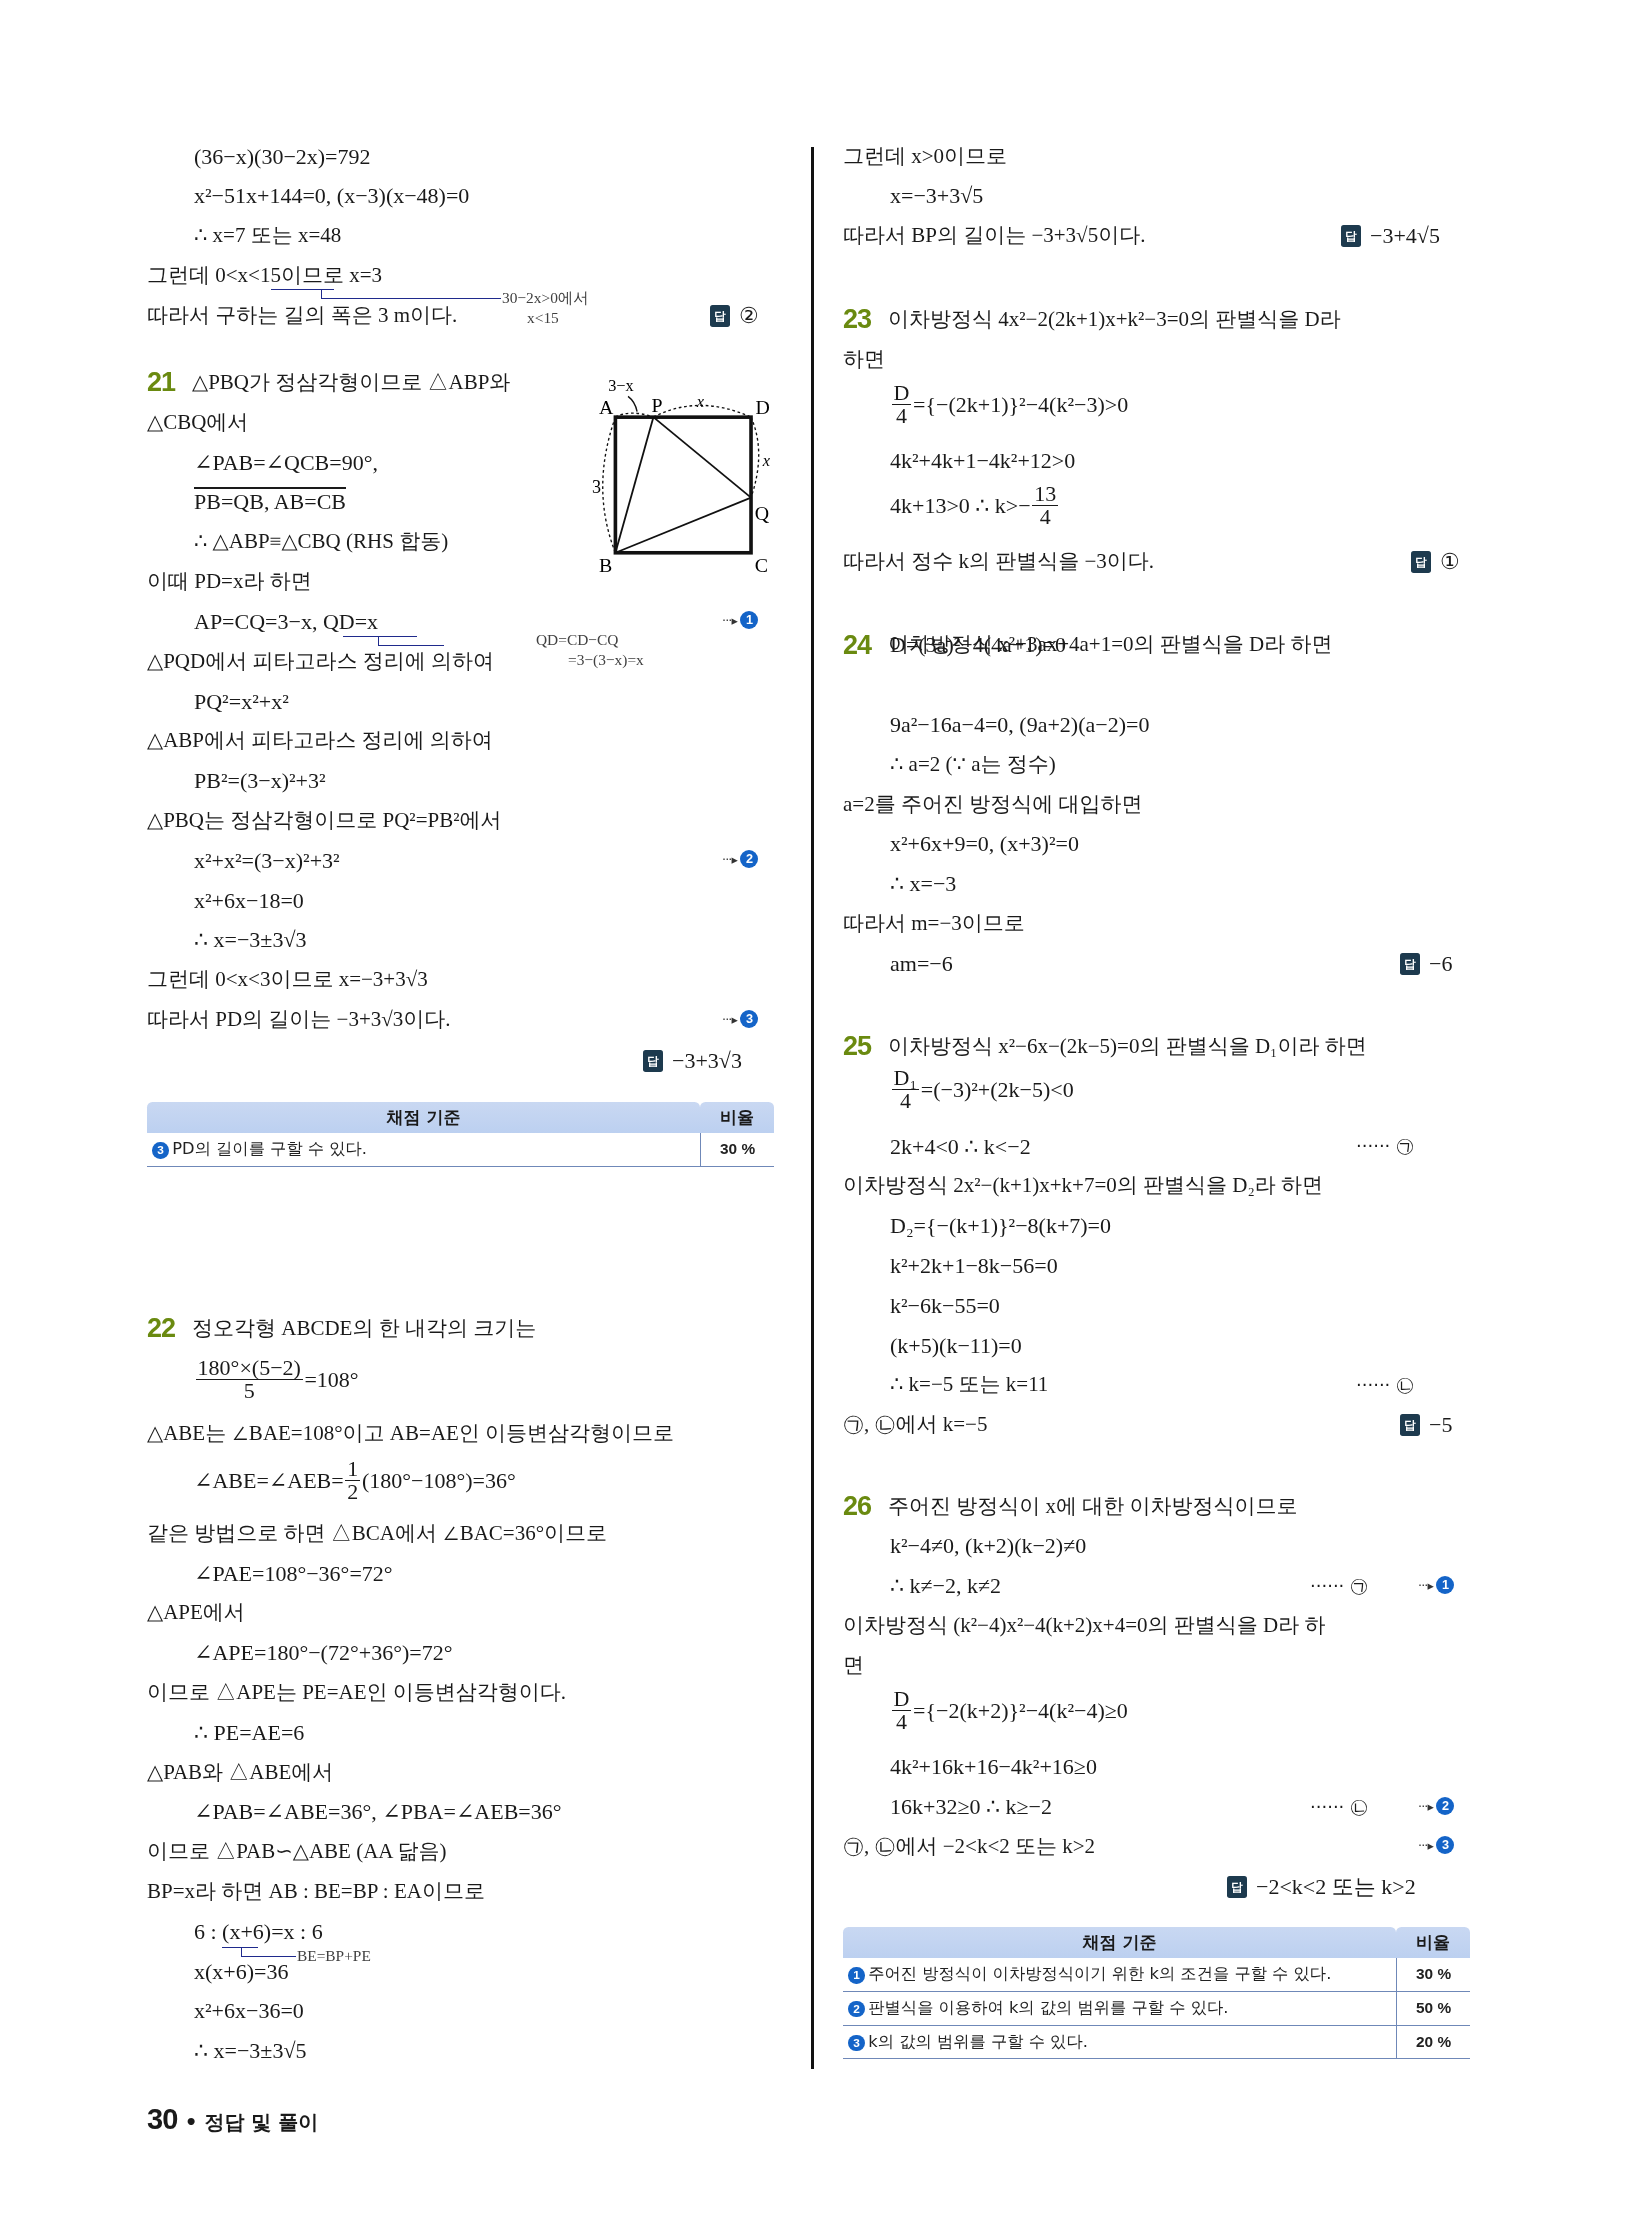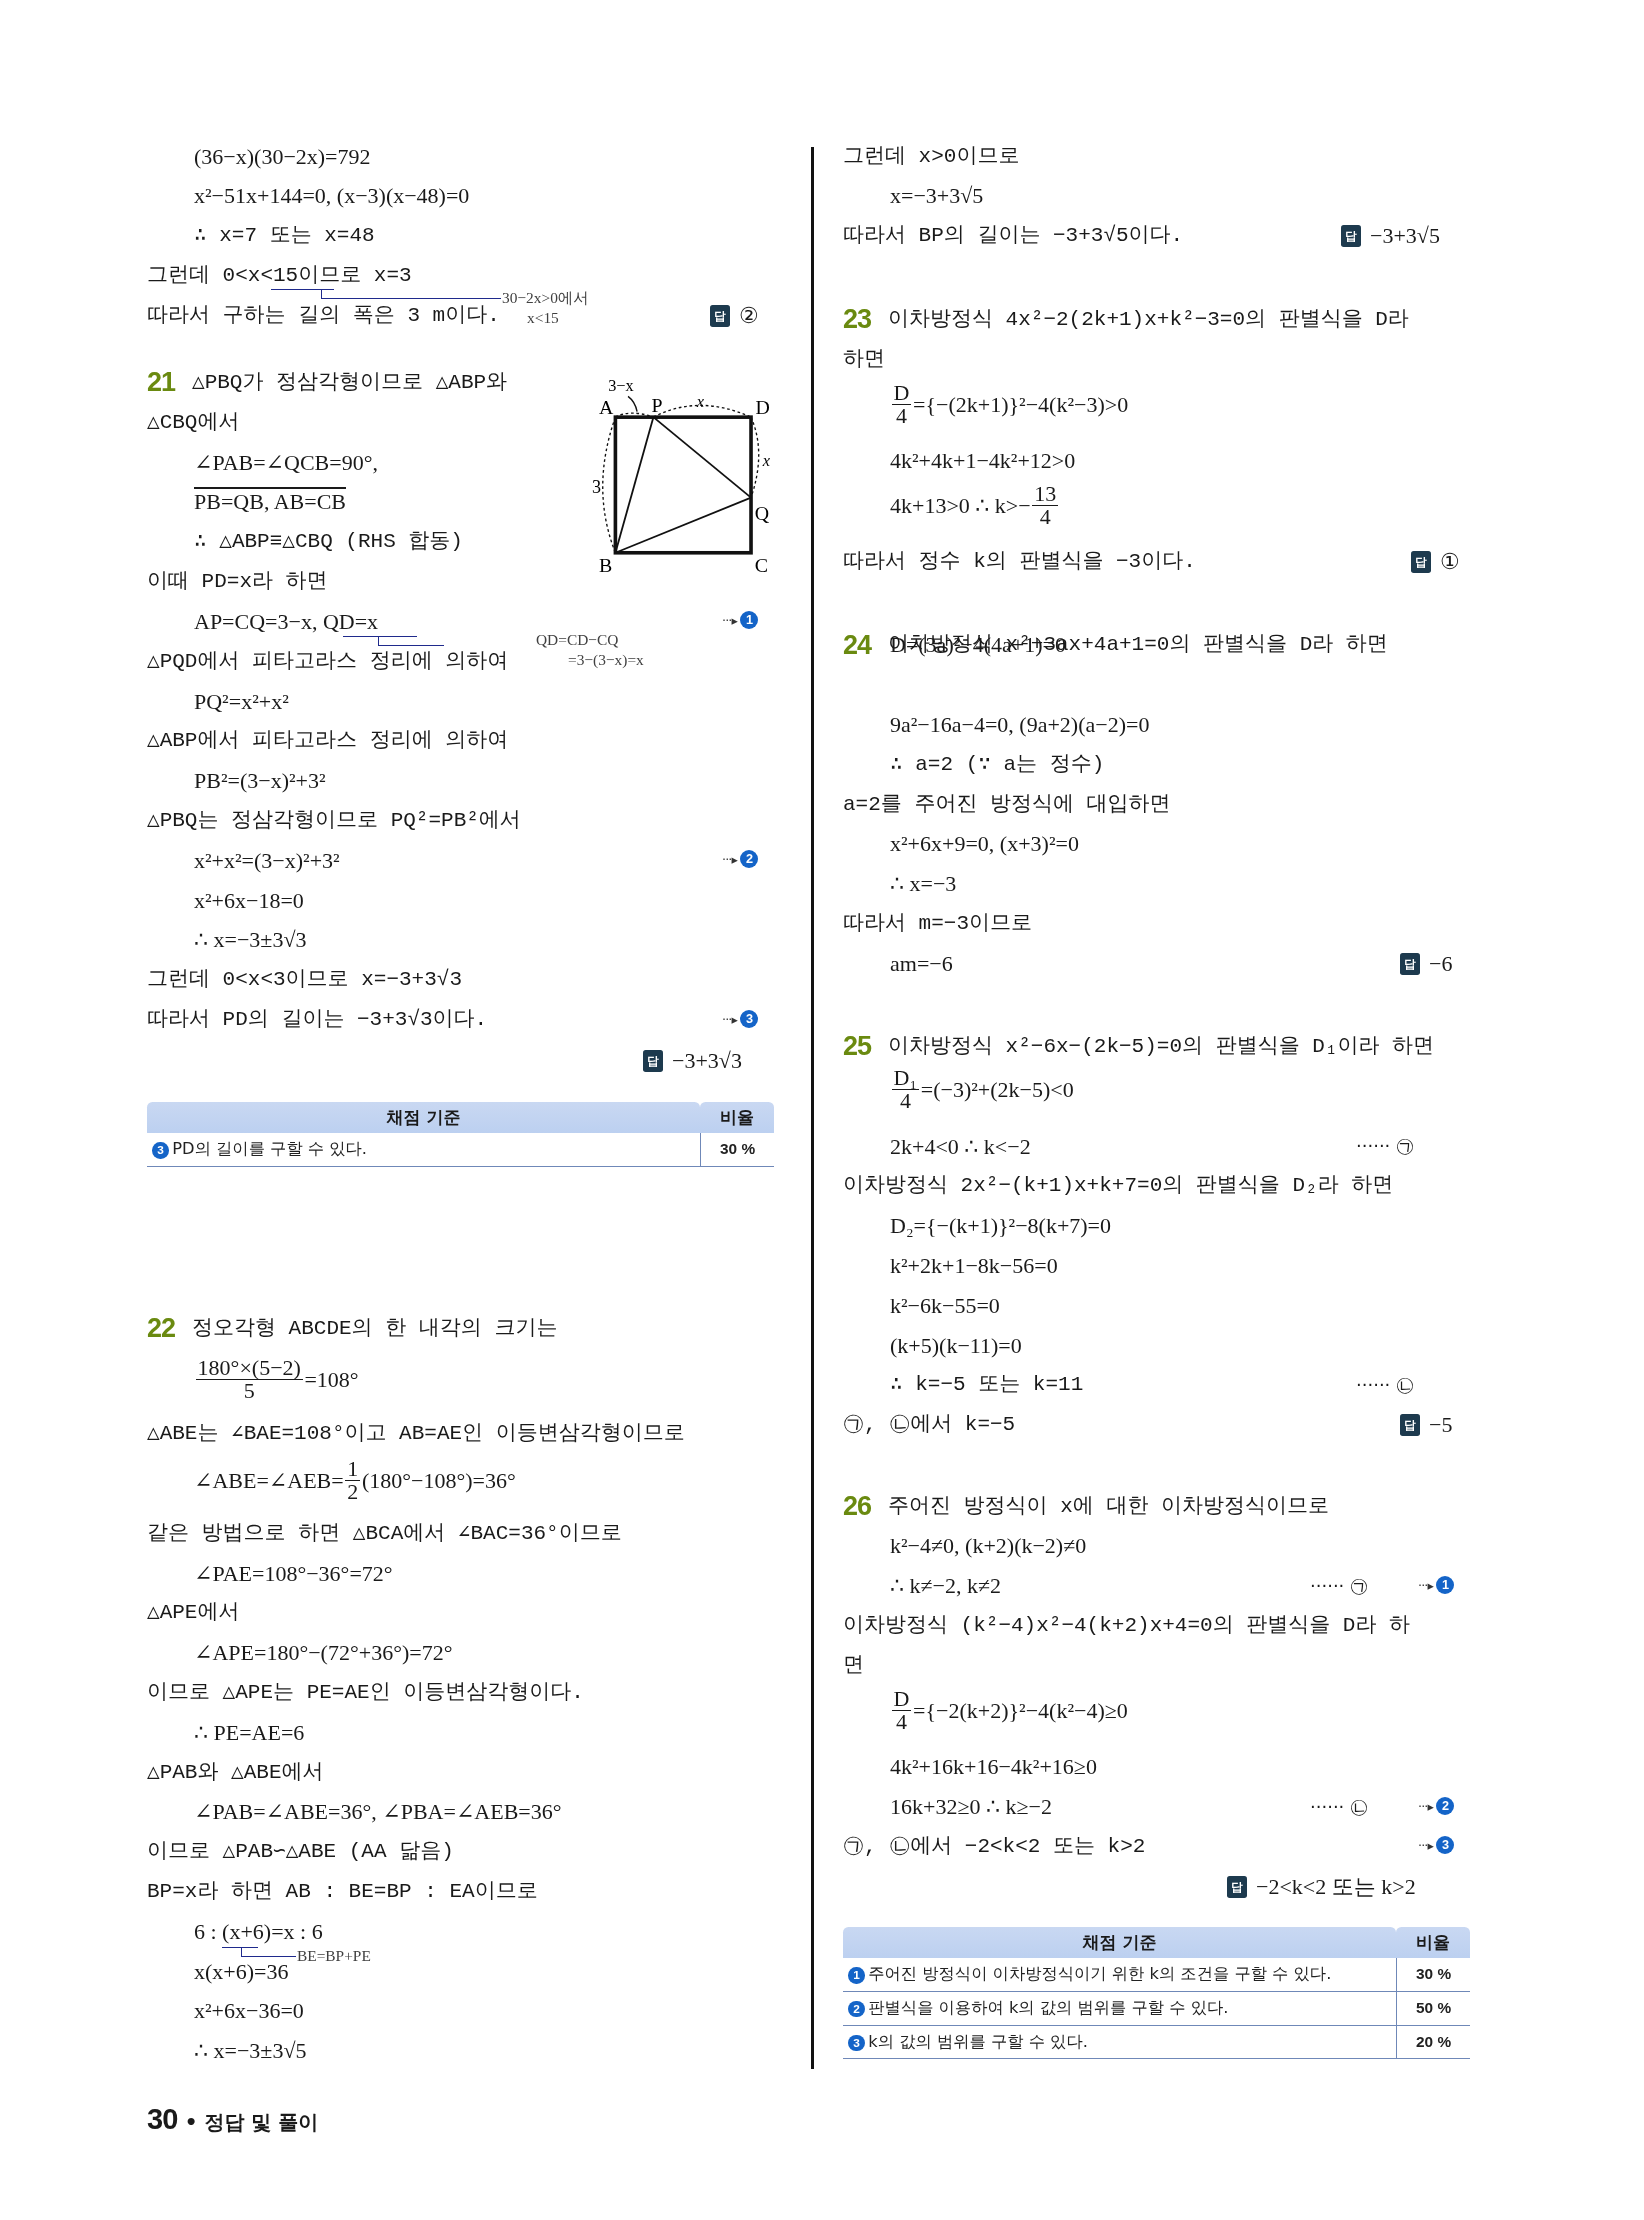--- a/index.html
+++ b/index.html
@@ -5,21 +5,21 @@
   html, body { margin: 0; padding: 0; }
   body {
     width: 1645px; height: 2221px; background: #ffffff; position: relative; overflow: hidden;
     font-family: "DejaVu Serif", "Liberation Serif", serif; color: #1a1a1a;
   }
   .col { position: absolute; top: 0; }
   .line {
     position: absolute; font-size: 22px; line-height: 27px; white-space: nowrap;
     font-family: "Liberation Serif", "DejaVu Serif", serif;
   }
-  .ko { font-family: Liberation Mono, monospace; font-size: 21px; }
+  .ko { font-family: Liberation Serif, serif; font-size: 21px; }
   .ind { left: 47px; }
   .pnum {
     position: absolute; font-family: "Liberation Sans", "DejaVu Sans", sans-serif; font-weight: bold;
     font-size: 27px; color: #6a8a10; letter-spacing: -0.9px;
   }
   .note {
     position: absolute; font-size: 15.4px; line-height: 18px; color: #404040; white-space: nowrap;
     font-family: "Liberation Serif", "DejaVu Serif", serif;
   }
   .bracket { position: absolute; border-left: 1.8px solid #1f2a8c; border-bottom: 1.8px solid #1f2a8c; }
@@ -191,21 +191,21 @@
   <div class="line ind" style="top:1997px">x²+6x−36=0</div>
   <div class="line ind" style="top:2037px">∴ x=−3±3√5</div>
 </div>
 
 <div class="col" style="left:843px; width:633px;">
   <div class="line ko" style="left:0; top:143px">그런데 x&gt;0이므로</div>
   <div class="line ind" style="top:182px">x=−3+3√5</div>
   <div class="line ko" style="left:0; top:222px">따라서 BP의 길이는 −3+3√5이다.</div>
   <div class="ans" style="left:498px; top:222px">
     <span class="ans-icon">답</span>
-    <span>−3+3√5</span>
+    <span>−3+4√5</span>
   </div>
 
   <div class="pnum" style="left:0; top:304px">23</div>
   <div class="line ko" style="left:45px; top:306px">이차방정식  4x²−2(2k+1)x+k²−3=0의  판별식을  D라</div>
   <div class="line ko" style="left:0; top:346px">하면</div>
   <div class="line ind" style="top:382px; display:flex; align-items:center;">
     <span class="frac">
         <span class="n">D</span>
         <span class="d">4</span>
       </span>

